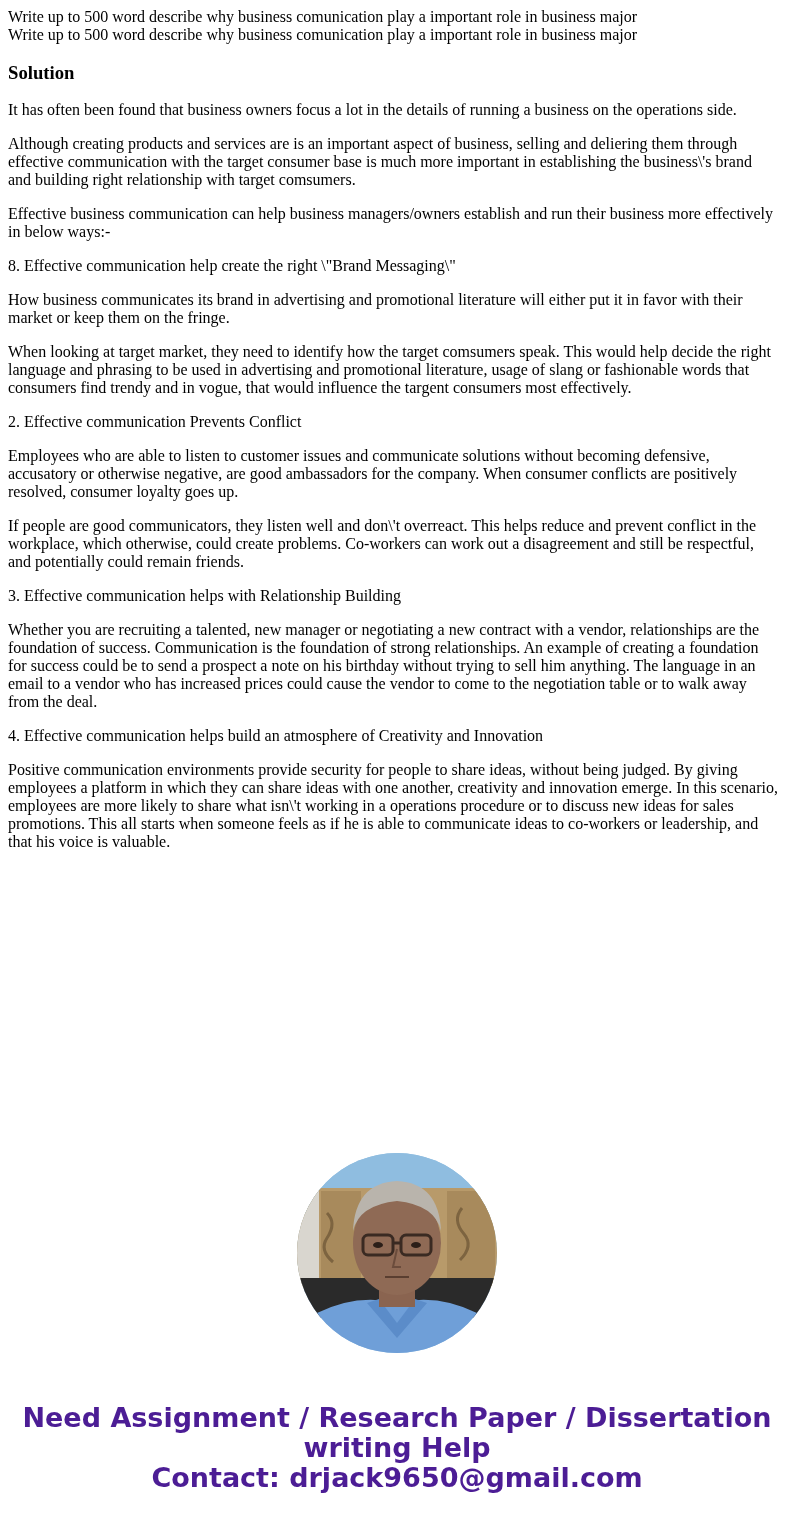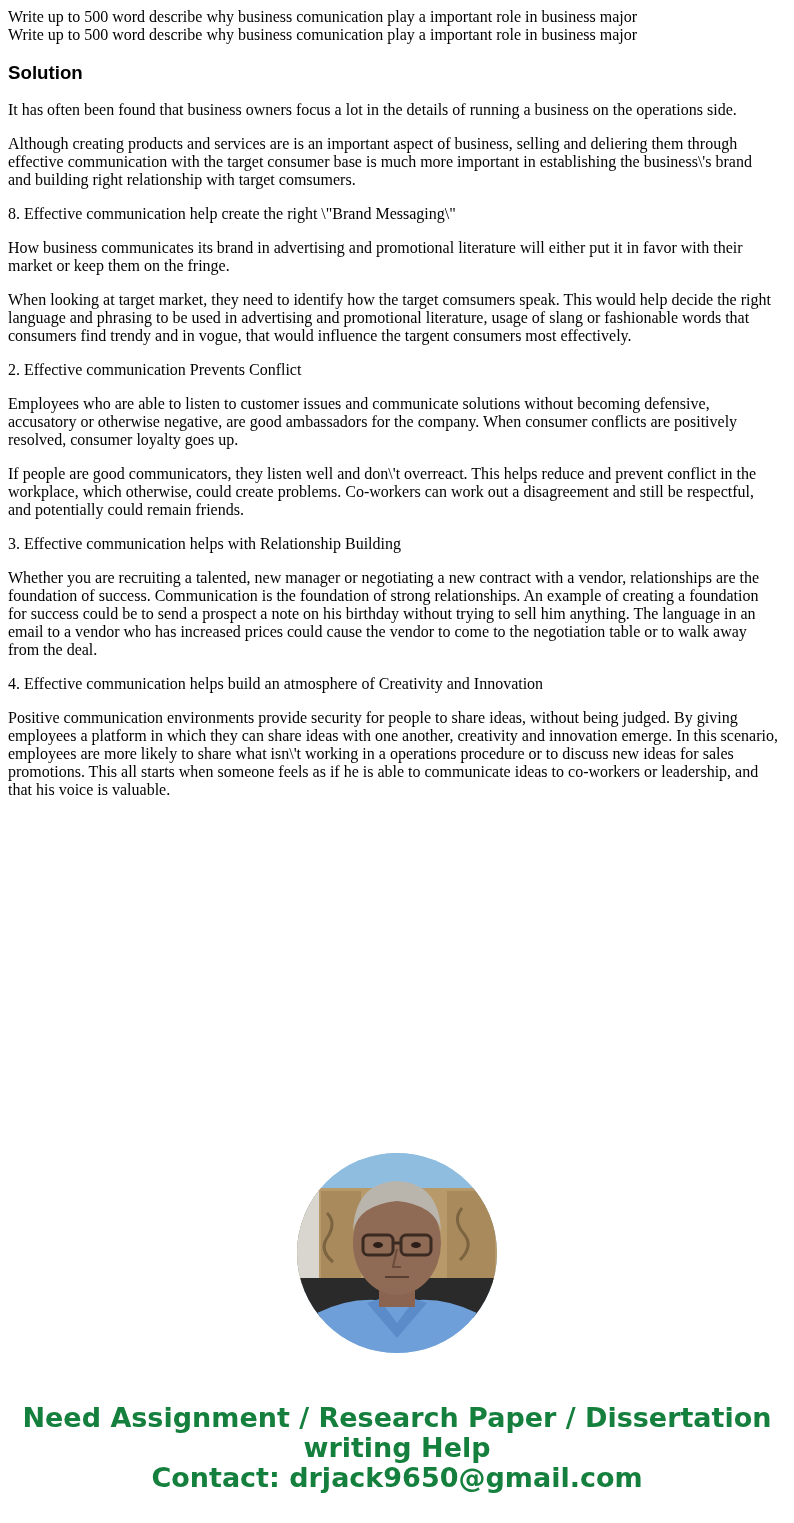--- a/index.html
+++ b/index.html
@@ -17,21 +17,21 @@
       color: #000000;
     }
     .content {
       padding: 8px 16px 0 8px;
     }
     .question-line {
       margin: 0;
       line-height: 18px;
     }
     h3.solution-heading {
-      font-family: Liberation Sans, sans-serif;
+      font-family: Liberation Serif, serif;
       font-size: 18.7px;
       font-weight: bold;
       margin: 18px 0 18px 0;
       line-height: 21px;
     }
     p.para {
       margin: 0 0 16px 0;
       line-height: 18px;
     }
     .avatar-wrap {
@@ -53,38 +53,39 @@
     .promo {
       position: absolute;
       left: 0;
       top: 1403px;
       width: 794px;
       text-align: center;
       font-family: "DejaVu Sans", "Liberation Sans", sans-serif;
       font-weight: bold;
       font-size: 27px;
       line-height: 30px;
-      color: #15803d;
+      color: #4c1d95;
     }
     .promo div { margin: 0; }
   </style>
 </head>
 <body>
 
 <div class="content">
   <div>
     <div class="question-line">Write up to 500 word describe why business comunication play a important role in business major</div>
     <div class="question-line">Write up to 500 word describe why business comunication play a important role in business major</div>
   </div>
 
   <h3 class="solution-heading">Solution</h3>
 
   <div>
     <p class="para">It has often been found that business owners focus a lot in the details of running a business on the operations side.</p>
     <p class="para">Although creating products and services are is an important aspect of business, selling and deliering them through effective communication with the target consumer base is much more important in establishing the business\'s brand and building right relationship with target comsumers.</p>
+    <p class="para">Effective business communication can help business managers/owners establish and run their business more effectively in below ways:-</p>
     <p class="para">8. Effective communication help create the right \"Brand Messaging\"</p>
     <p class="para">How business communicates its brand in advertising and promotional literature will either put it in favor with their market or keep them on the fringe.</p>
     <p class="para">When looking at target market, they need to identify how the target comsumers speak. This would help decide the right language and phrasing to be used in advertising and promotional literature, usage of slang or fashionable words that consumers find trendy and in vogue, that would influence the targent consumers most effectively.</p>
     <p class="para">2. Effective communication Prevents Conflict</p>
     <p class="para">Employees who are able to listen to customer issues and communicate solutions without becoming defensive, accusatory or otherwise negative, are good ambassadors for the company. When consumer conflicts are positively resolved, consumer loyalty goes up.</p>
     <p class="para">If people are good communicators, they listen well and don\'t overreact. This helps reduce and prevent conflict in the workplace, which otherwise, could create problems. Co-workers can work out a disagreement and still be respectful, and potentially could remain friends.</p>
     <p class="para">3. Effective communication helps with Relationship Building</p>
     <p class="para">Whether you are recruiting a talented, new manager or negotiating a new contract with a vendor, relationships are the foundation of success. Communication is the foundation of strong relationships. An example of creating a foundation for success could be to send a prospect a note on his birthday without trying to sell him anything. The language in an email to a vendor who has increased prices could cause the vendor to come to the negotiation table or to walk away from the deal.</p>
     <p class="para">4. Effective communication helps build an atmosphere of Creativity and Innovation</p>
     <p class="para">Positive communication environments provide security for people to share ideas, without being judged. By giving employees a platform in which they can share ideas with one another, creativity and innovation emerge. In this scenario, employees are more likely to share what isn\'t working in a operations procedure or to discuss new ideas for sales promotions. This all starts when someone feels as if he is able to communicate ideas to co-workers or leadership, and that his voice is valuable.</p>

